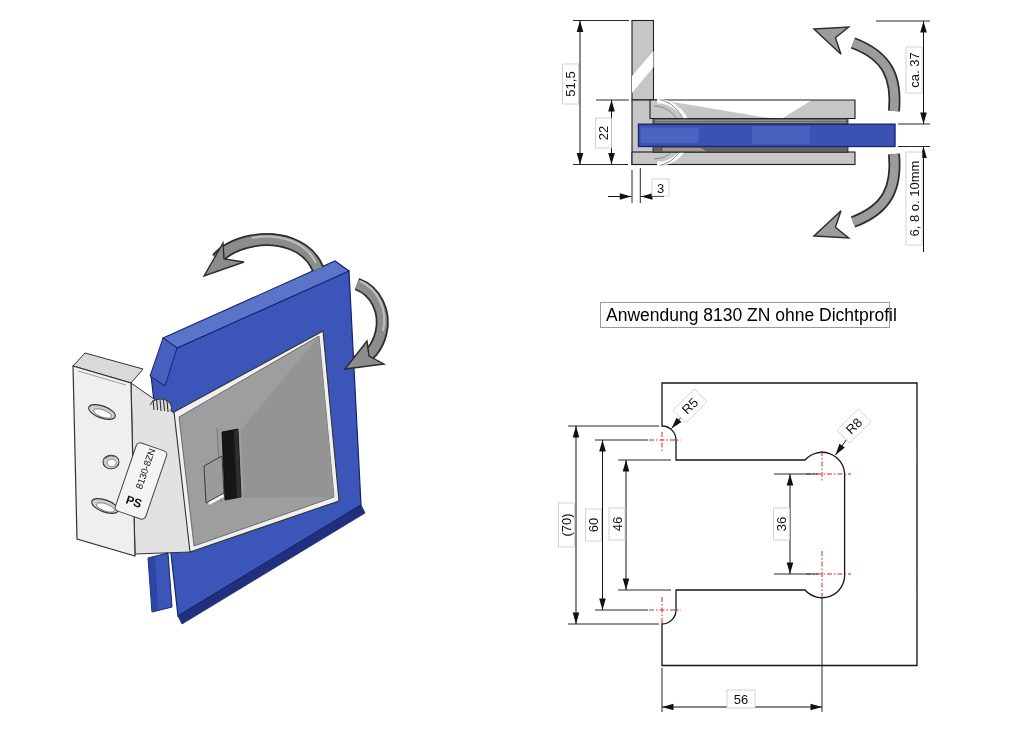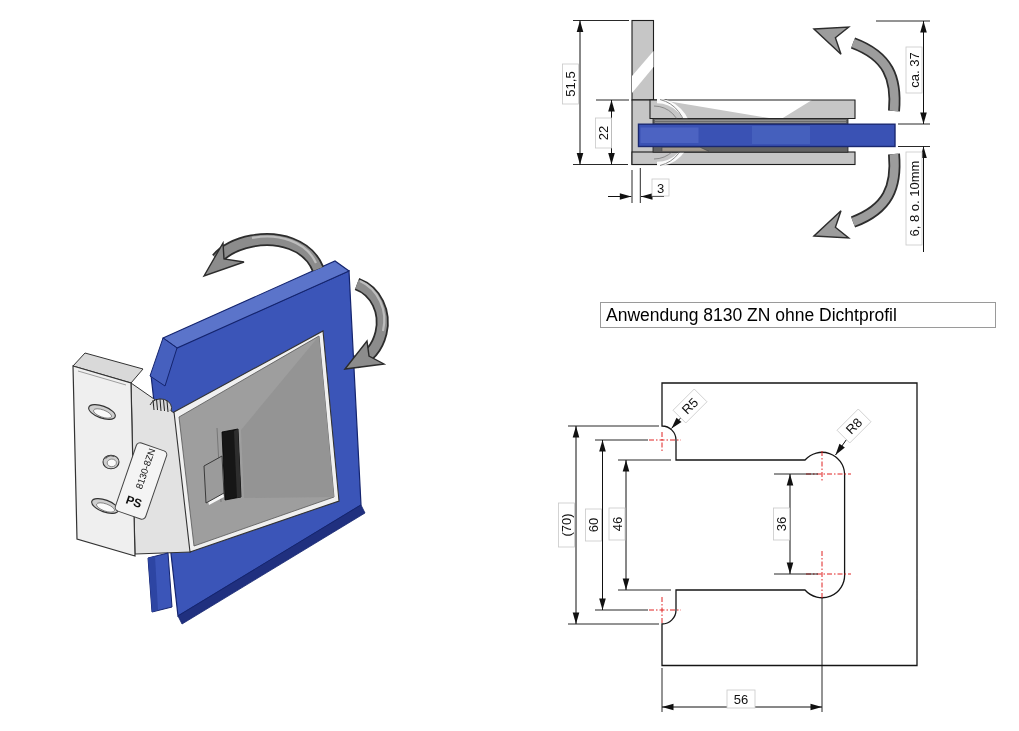--- a/index.html
+++ b/index.html
@@ -1,18 +1,18 @@
 <!DOCTYPE html>
 <html><head>
 <meta charset="utf-8">
 <style>
   html,body{margin:0;padding:0;background:#ffffff;}
   #page{position:relative;width:1019px;height:731px;background:#fff;overflow:hidden;
         font-family:"Liberation Sans", sans-serif;}
-  #title-box{position:absolute;left:600px;top:302px;width:396px;height:26px;
+  #title-box{position:absolute;left:600px;top:302px;width:290px;height:26px;
     border:1px solid #9a9a9a;background:#fff;box-sizing:border-box;
     font-size:17.5px;color:#000;line-height:24px;padding-left:5px;white-space:nowrap;}
   svg text{font-family:"Liberation Sans", sans-serif;fill:#111;}
   .dim{stroke:#111;stroke-width:1;fill:none;}
   .ext{stroke:#111;stroke-width:0.9;fill:none;}
   .lbl{font-size:13px;}
   .lblbox{fill:#ffffff;stroke:#c9c9c9;stroke-width:0.8;}
   .red{stroke:#e02222;stroke-width:1;fill:none;stroke-dasharray:5 2 1.5 2;}
   .outline{stroke:#1d1d1d;stroke-width:1.1;}
 </style>

